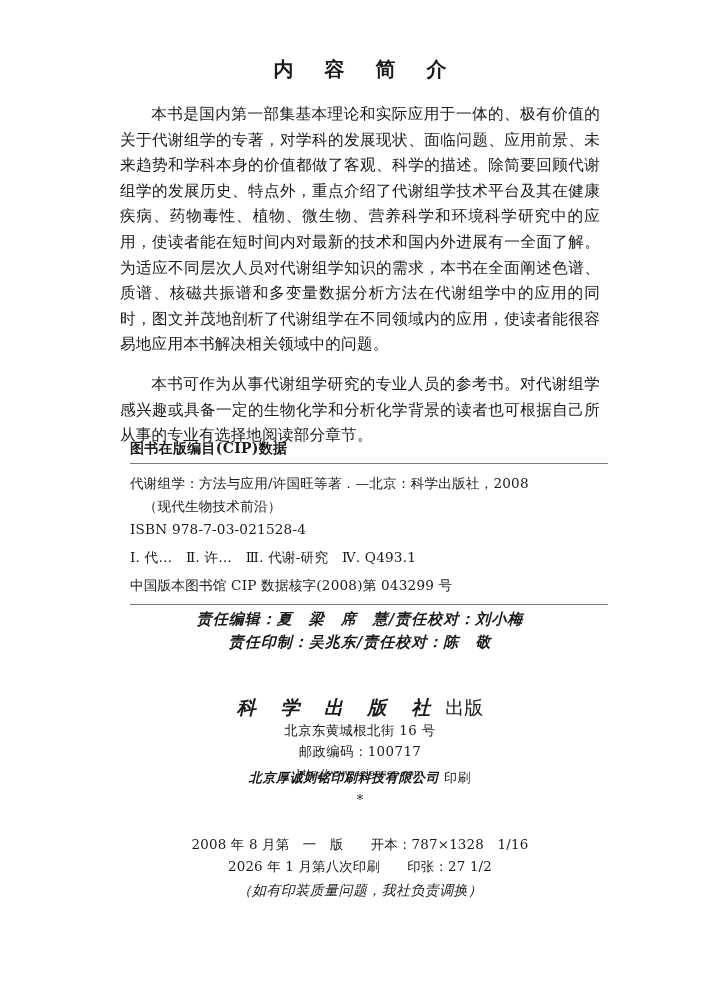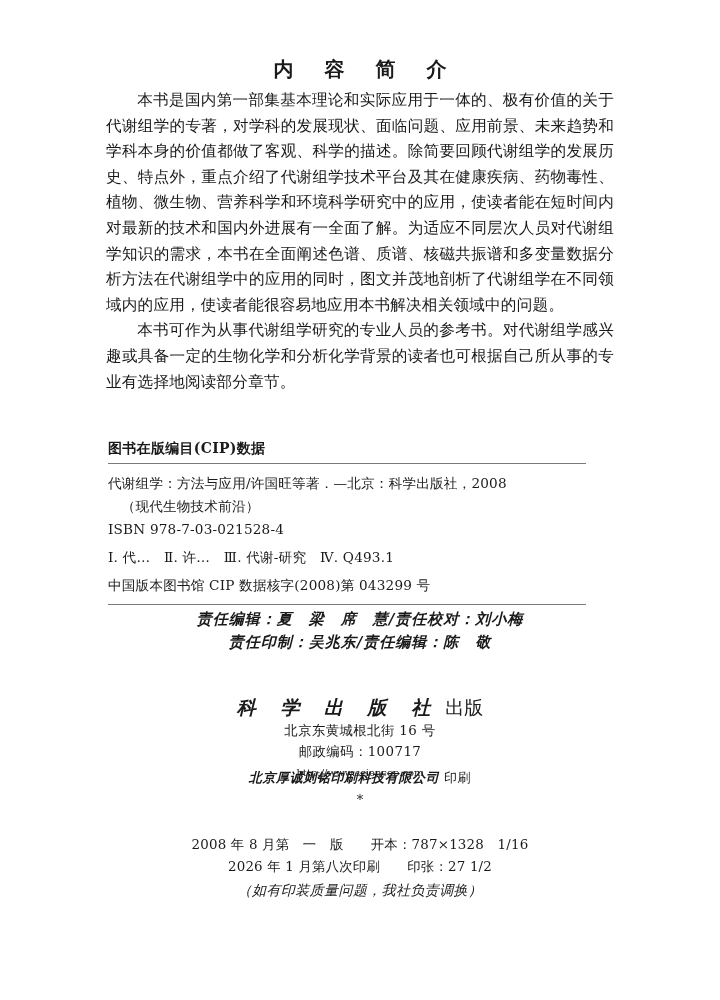--- a/index.html
+++ b/index.html
@@ -34,33 +34,33 @@
     text-indent: 12px;
     font-family: "DejaVu Serif", "Liberation Serif", serif;
   }
   .summary-body {
     position: absolute;
     left: 106px;
     top: 88px;
     width: 508px;
   }
   .summary-body p {
-    margin: 0;
+    margin: 14px;
     font-size: 15.6px;
     line-height: 25.6px;
     text-align: justify;
     text-justify: inter-ideograph;
     text-indent: 2em;
     letter-spacing: 0.2px;
   }
 
   
   .cip {
     position: absolute;
-    left: 108px;
+    left: 130px;
     top: 440px;
     width: 478px;
   }
   .cip-heading {
     font-size: 14px;
     font-weight: bold;
     padding-bottom: 5px;
     letter-spacing: 0.3px;
   }
   .cip-rule {
@@ -216,21 +216,21 @@
       <div class="cip-line indent">（现代生物技术前沿）</div>
       <div class="cip-line">ISBN 978-7-03-021528-4</div>
       <div class="cip-line spaced">Ⅰ. 代…　Ⅱ. 许…　Ⅲ. 代谢-研究　Ⅳ. Q493.1</div>
       <div class="cip-line spaced">中国版本图书馆 CIP 数据核字(2008)第 043299 号</div>
     </div>
     <div class="cip-rule"></div>
   </div>
 
   <div class="credits kai">
     <div>责任编辑：夏　梁　席　慧/责任校对：刘小梅</div>
-    <div>责任印制：吴兆东/责任编辑：陈　敬</div>
+    <div>责任印制：吴兆东/责任校对：陈　敬</div>
   </div>
 
   <div class="publisher">
     <div class="pub-logo">
       <span class="mark">科 学 出 版 社</span><span class="suffix">出版</span>
     </div>
     <div class="pub-line">北京东黄城根北街 16 号</div>
     <div class="pub-line">邮政编码：100717</div>
     <div class="pub-url">http://www.sciencep.com</div>
   </div>

